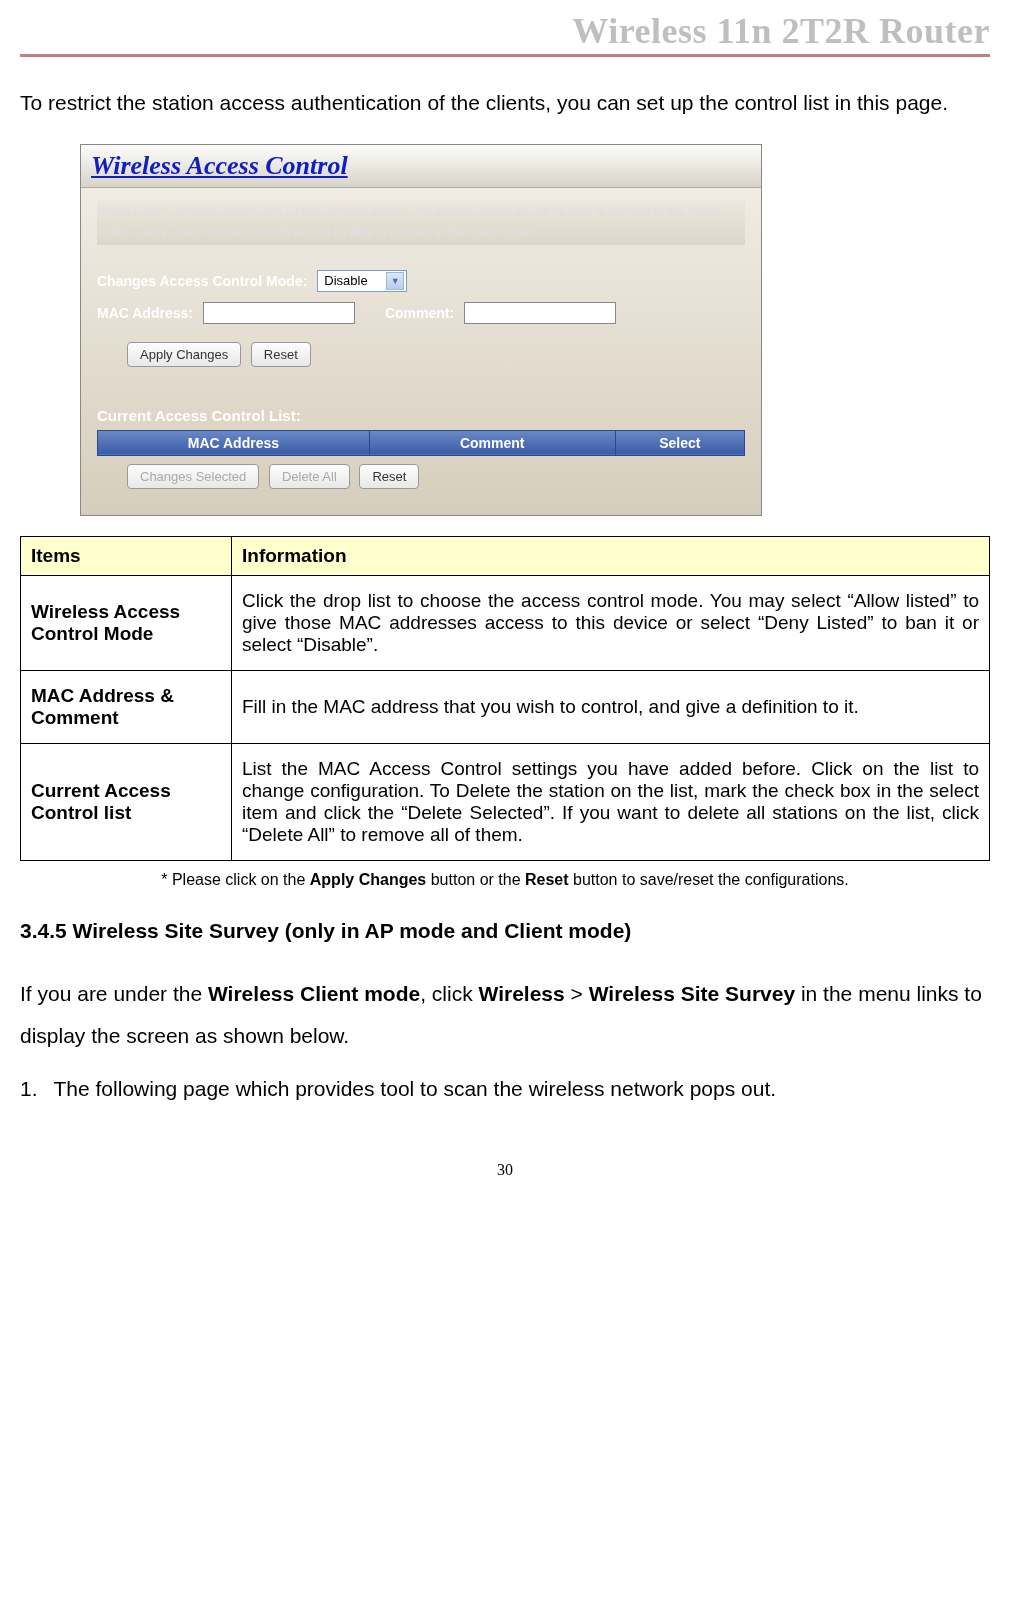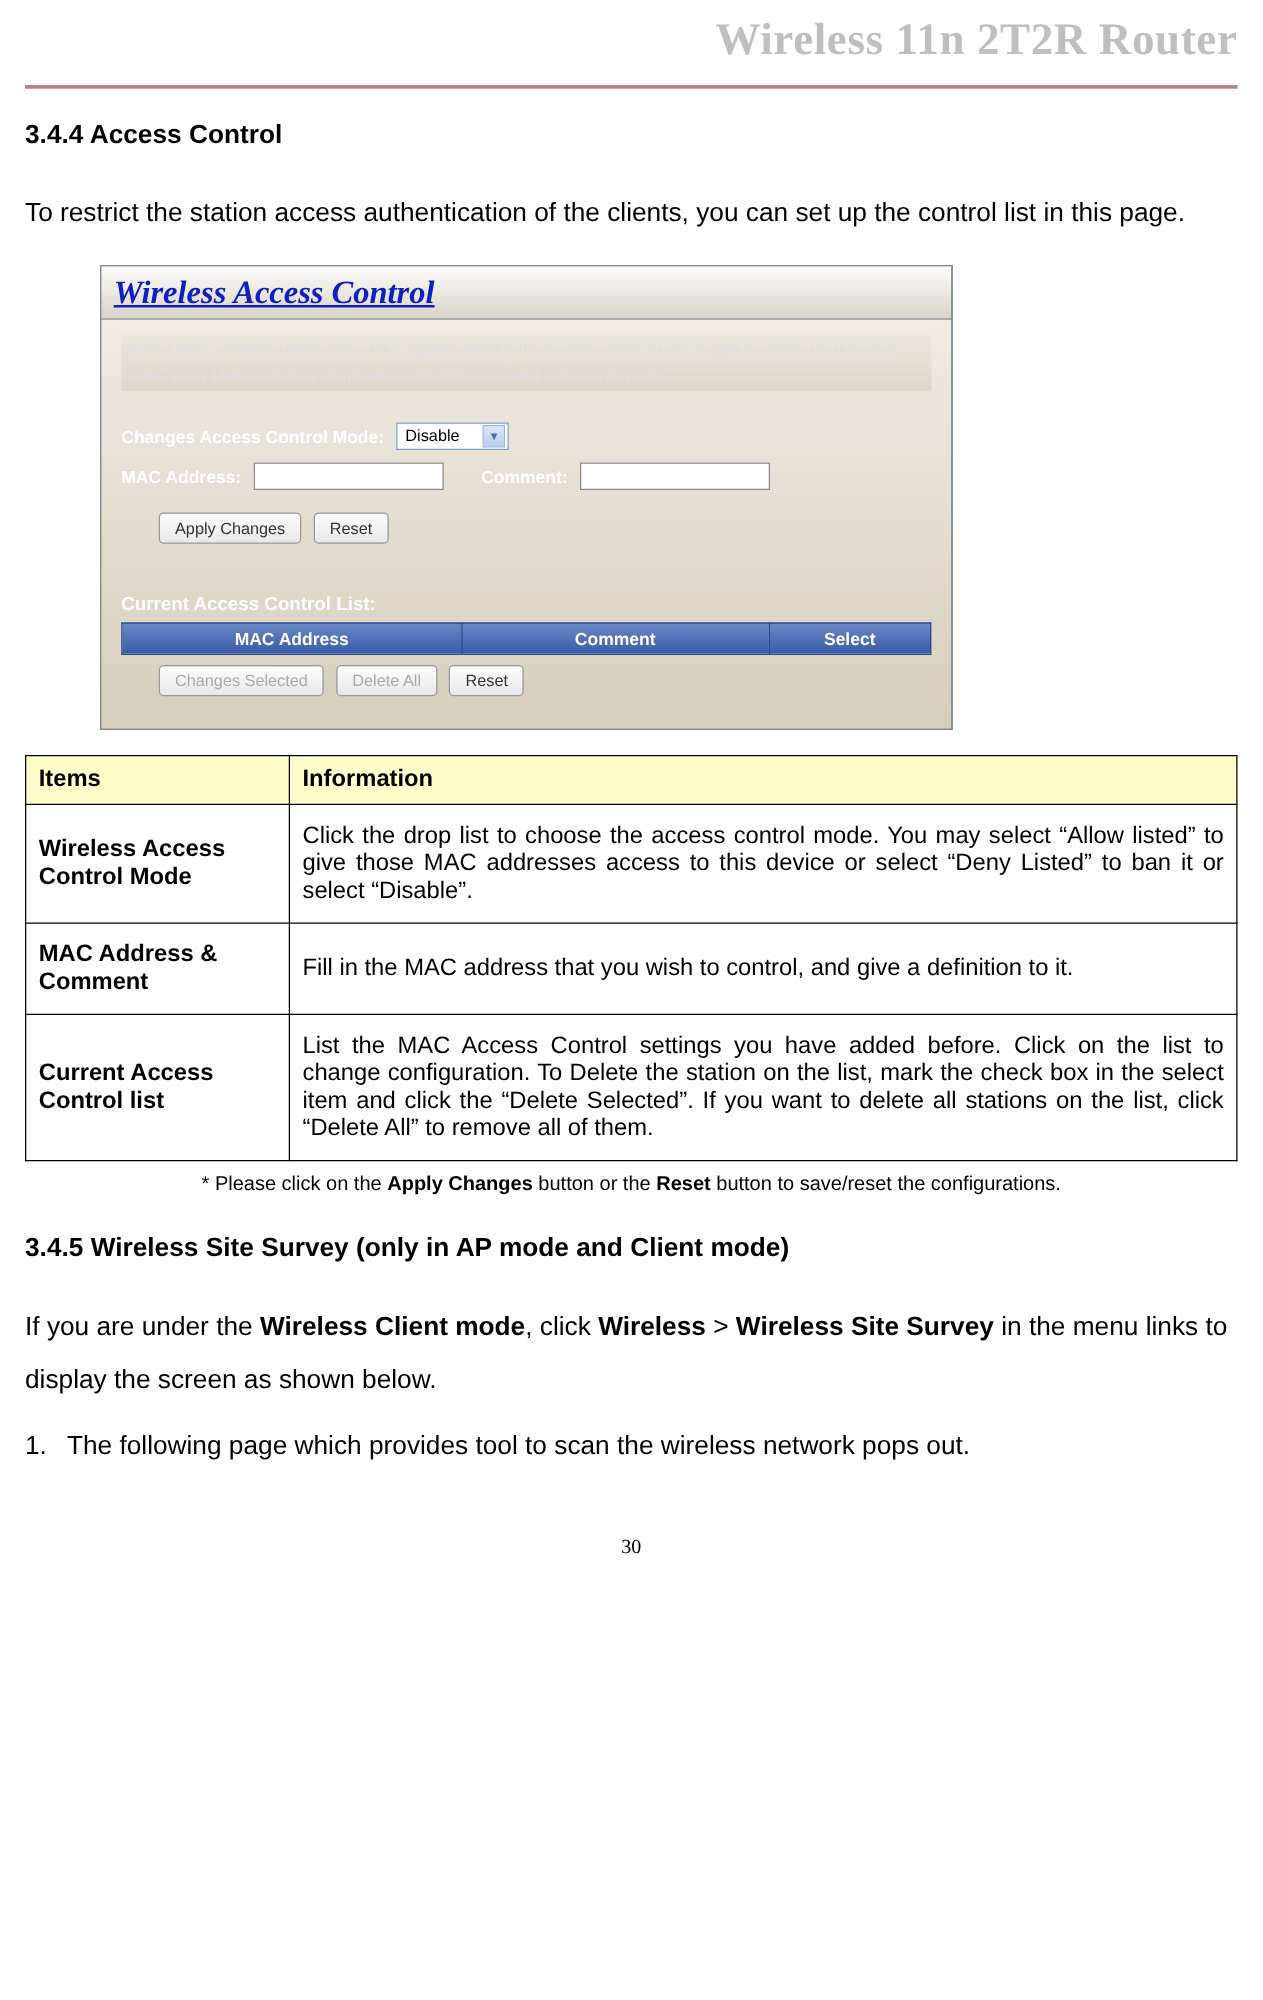--- a/index.html
+++ b/index.html
@@ -8,21 +8,21 @@
       padding: 0;
       background: #fff;
       width: 1010px;
     }
     .page {
       padding: 10px 20px 40px 20px;
     }
     .header {
       text-align: right;
       border-bottom: 3px solid #c08080;
-      padding-bottom: 16px;
+      padding-bottom: 2px;
       margin-bottom: 25px;
     }
     .header-title {
       font-family: "Times New Roman", serif;
       font-size: 36px;
       font-weight: bold;
       color: #bfbfbf;
       letter-spacing: 0.5px;
     }
     .section-heading {
@@ -32,21 +32,21 @@
     }
     .body-text {
       font-size: 21px;
       line-height: 2.0;
       margin: 20px 0;
     }
     .screenshot {
       margin: 15px 0 20px 60px;
       width: 680px;
       border: 1px solid #888;
-      background: #0c4a6e;
+      background: #eab308;
       font-family: Verdana, sans-serif;
     }
     .screenshot-title-bar {
       background: linear-gradient(#fdfdfb, #d8d3c7);
       padding: 6px 10px;
       font-family: "Times New Roman", serif;
       font-size: 26px;
       color: #1020c0;
       font-weight: bold;
       font-style: italic;
@@ -203,21 +203,20 @@
     }
   </style>
 </head>
 <body>
 
 <div class="page">
   <div class="header">
     <span class="header-title">Wireless 11n 2T2R Router</span>
   </div>
 
-  <div class="section-heading">3.4.4 Access Control</div>
 
   <div class="body-text">To restrict the station access authentication of the clients, you can set up the control list in this page.</div>
 
   <div class="screenshot">
     <div class="screenshot-title-bar">Wireless Access Control</div>
     <div class="screenshot-body" style="background: linear-gradient(#f0ece4 0%, #e6e0d4 40%, #d6cebc 100%);">
       <div class="desc-text">"Allow Listed", wireless clients with a MAC address listed in the access control list will be able to connect to the travel router. "Deny Listed" wireless clients will not be able to connect to the travel router.</div>
 
       <div class="form-row">
         <span class="form-label">Changes Access Control Mode:</span>

